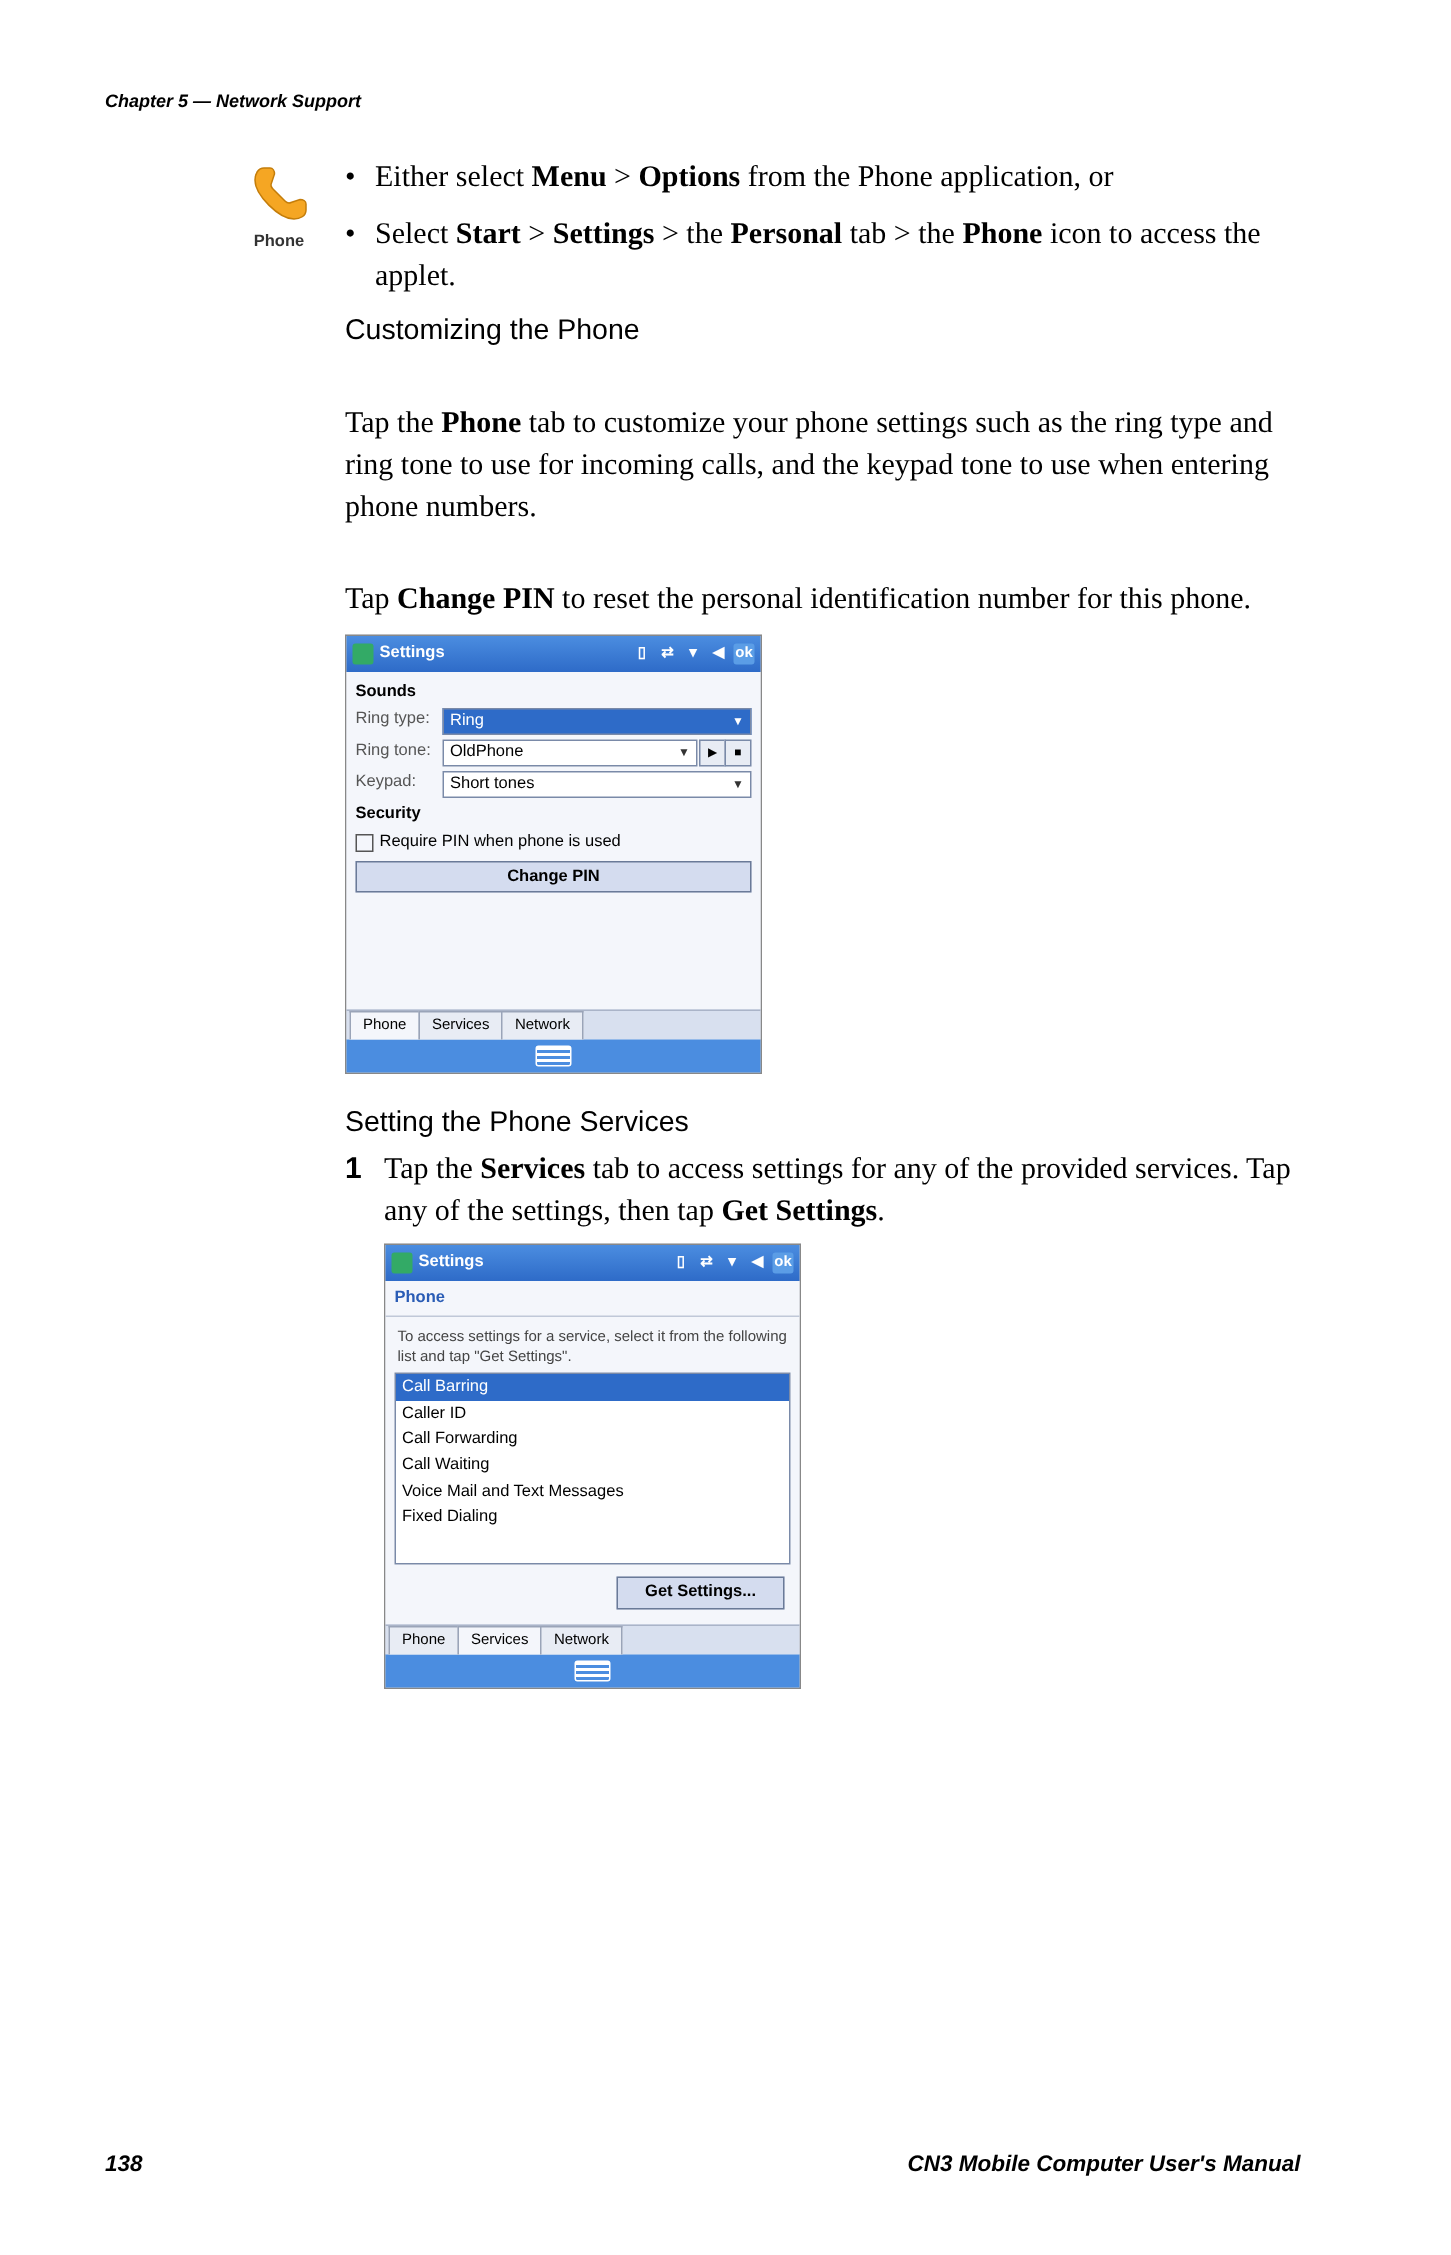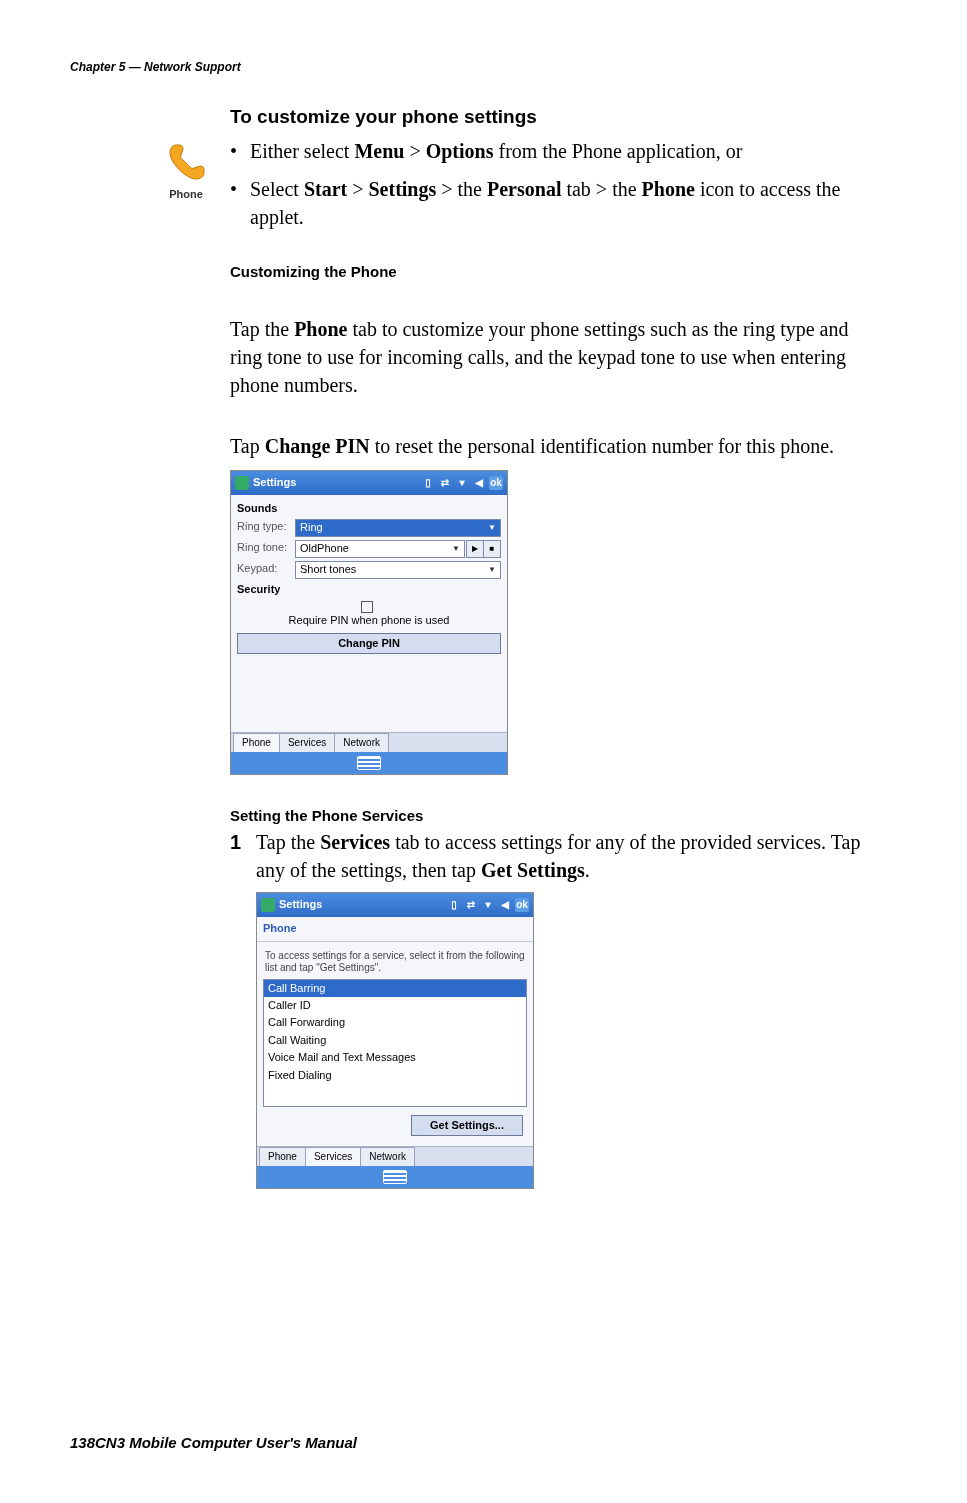--- a/index.html
+++ b/index.html
@@ -25,23 +25,23 @@
     line-height: 1.4;
   }
   .section-title {
     font-family: Arial, Helvetica, sans-serif;
     font-weight: bold;
     font-size: 19px;
     margin-bottom: 6px;
   }
   .subsection-title {
     font-family: Arial, Helvetica, sans-serif;
-    font-weight: bold;
-    font-size: 15px;
-    margin-top: 30px;
+    font-weight: normal;
+    font-size: 19px;
+    margin-top: 0;
     margin-bottom: 2px;
   }
   .phone-icon-wrap {
     float: left;
     margin-left: -70px;
     margin-top: 4px;
     width: 52px;
     text-align: center;
   }
   .phone-icon {
@@ -131,21 +131,21 @@
     background: #fff;
     padding: 0 4px;
     display: flex;
     align-items: center;
     justify-content: space-between;
   }
   .ss-input.sel { background: #2e6bc8; color: #fff; }
   .ss-caret { font-size: 8px; color: #333; }
   .ss-playstop { display: flex; margin-left: 2px; }
   .ss-psbtn { width: 18px; height: 18px; border: 1px solid #7a8aa8; background: #e8ecf4; display: flex; align-items: center; justify-content: center; font-size: 8px; margin-left: -1px; }
-  .ss-check { display: flex; align-items: center; margin: 4px 0; flex-direction: column; }
+  .ss-check { display: flex; align-items: center; margin: 4px 0; }
   .ss-check .box { width: 12px; height: 12px; border: 1px solid #555; margin-right: 4px; }
   .ss-button {
     display: block;
     margin: 4px auto 6px auto;
     border: 1px solid #6a7a98;
     background: #d4dcef;
     padding: 2px 24px;
     font-weight: bold;
     font-size: 11px;
     text-align: center;
@@ -188,35 +188,34 @@
     display: inline-block; background: repeating-linear-gradient(#fff, #fff 2px, #4b8de0 2px, #4b8de0 4px);
   }
   .ss-helptext { color: #444; font-size: 10px; line-height: 1.25; margin: 4px 2px; }
   .clear { clear: both; }
   .footer {
     position: absolute;
     bottom: 52px;
     left: 70px;
     right: 100px;
     display: flex;
-    justify-content: flex-start;
+    justify-content: space-between;
     font-family: Arial, Helvetica, sans-serif;
     font-weight: bold;
     font-style: italic;
     font-size: 15px;
   }
 </style>
 </head>
 <body>
 
 <div class="header">Chapter 5 — Network Support</div>
 
 <div class="content">
 
-  <div class="section-title">To customize your phone settings</div>
 
   <div class="phone-icon-wrap">
     <svg class="phone-icon" viewBox="0 0 44 44">
       <path d="M12 4 C8 4 6 8 6 12 C6 22 22 38 32 38 C36 38 40 36 40 32 L40 28 C40 26 38 25 36 25 L30 27 C28 28 27 27 26 26 L18 18 C17 17 16 16 17 14 L19 8 C19 6 18 4 16 4 Z" fill="#f5a623" stroke="#c47d0a" stroke-width="1"></path>
     </svg>
     <div class="phone-icon-label">Phone</div>
   </div>
 
   <ul class="bullets">
     <li>

